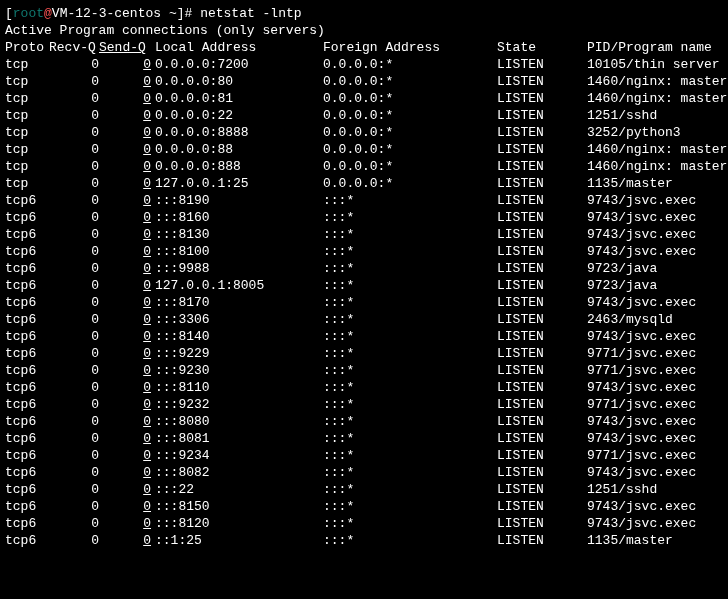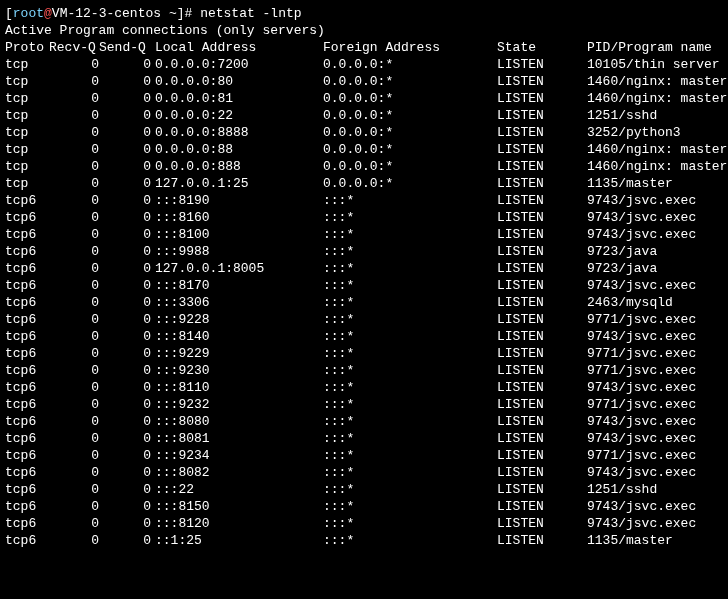--- a/index.html
+++ b/index.html
@@ -6,28 +6,28 @@
       margin: 0;
       padding: 5px;
       background: #000;
       color: #fff;
       font-family: Consolas, 'Courier New', monospace;
       font-size: 13px;
       line-height: 17px;
       width: 728px;
       box-sizing: border-box;
     }
-    .prompt .user { color: #7dd3fc; }
+    .prompt .user { color: #0f766e; }
     .prompt .at { color: #ff5555; }
     .row {
       white-space: pre;
     }
     .col-proto { display: inline-block; width: 44px; }
     .col-recvq { display: inline-block; width: 50px; text-align: right; }
-    .col-sendq { display: inline-block; width: 52px; text-align: right; }
+    .col-sendq { display: inline-block; width: 52px; text-align: right; text-decoration: underline; }
     .col-local { display: inline-block; width: 168px; padding-left: 4px; }
     .col-foreign { display: inline-block; width: 174px; font-family: Liberation Mono, monospace; }
     .col-state { display: inline-block; width: 90px; }
     .col-pid { display: inline-block; }
     .hdr .col-recvq, .hdr .col-sendq { text-align: left; }
   </style>
 </head>
 <body>
 
 <div class="row prompt">[<span class="user">root</span><span class="at">@</span><span>VM-12-3-centos</span> <span>~</span>]<span>#</span> <span>netstat -lntp</span></div>
@@ -40,26 +40,26 @@
     <div class="row"><span class="col-proto">tcp</span><span class="col-recvq">0</span><span class="col-sendq">0</span><span class="col-local">0.0.0.0:7200</span><span class="col-foreign">0.0.0.0:*</span><span class="col-state">LISTEN</span><span class="col-pid">10105/thin server (</span></div>
     <div class="row"><span class="col-proto">tcp</span><span class="col-recvq">0</span><span class="col-sendq">0</span><span class="col-local">0.0.0.0:80</span><span class="col-foreign">0.0.0.0:*</span><span class="col-state">LISTEN</span><span class="col-pid">1460/nginx: master</span></div>
     <div class="row"><span class="col-proto">tcp</span><span class="col-recvq">0</span><span class="col-sendq">0</span><span class="col-local">0.0.0.0:81</span><span class="col-foreign">0.0.0.0:*</span><span class="col-state">LISTEN</span><span class="col-pid">1460/nginx: master</span></div>
     <div class="row"><span class="col-proto">tcp</span><span class="col-recvq">0</span><span class="col-sendq">0</span><span class="col-local">0.0.0.0:22</span><span class="col-foreign">0.0.0.0:*</span><span class="col-state">LISTEN</span><span class="col-pid">1251/sshd</span></div>
     <div class="row"><span class="col-proto">tcp</span><span class="col-recvq">0</span><span class="col-sendq">0</span><span class="col-local">0.0.0.0:8888</span><span class="col-foreign">0.0.0.0:*</span><span class="col-state">LISTEN</span><span class="col-pid">3252/python3</span></div>
     <div class="row"><span class="col-proto">tcp</span><span class="col-recvq">0</span><span class="col-sendq">0</span><span class="col-local">0.0.0.0:88</span><span class="col-foreign">0.0.0.0:*</span><span class="col-state">LISTEN</span><span class="col-pid">1460/nginx: master</span></div>
     <div class="row"><span class="col-proto">tcp</span><span class="col-recvq">0</span><span class="col-sendq">0</span><span class="col-local">0.0.0.0:888</span><span class="col-foreign">0.0.0.0:*</span><span class="col-state">LISTEN</span><span class="col-pid">1460/nginx: master</span></div>
     <div class="row"><span class="col-proto">tcp</span><span class="col-recvq">0</span><span class="col-sendq">0</span><span class="col-local">127.0.0.1:25</span><span class="col-foreign">0.0.0.0:*</span><span class="col-state">LISTEN</span><span class="col-pid">1135/master</span></div>
     <div class="row"><span class="col-proto">tcp6</span><span class="col-recvq">0</span><span class="col-sendq">0</span><span class="col-local">:::8190</span><span class="col-foreign">:::*</span><span class="col-state">LISTEN</span><span class="col-pid">9743/jsvc.exec</span></div>
     <div class="row"><span class="col-proto">tcp6</span><span class="col-recvq">0</span><span class="col-sendq">0</span><span class="col-local">:::8160</span><span class="col-foreign">:::*</span><span class="col-state">LISTEN</span><span class="col-pid">9743/jsvc.exec</span></div>
+    <div class="row"><span class="col-proto">tcp6</span><span class="col-recvq">0</span><span class="col-sendq">0</span><span class="col-local">:::8130</span><span class="col-foreign">:::*</span><span class="col-state">LISTEN</span><span class="col-pid">9743/jsvc.exec</span></div>
     <div class="row"><span class="col-proto">tcp6</span><span class="col-recvq">0</span><span class="col-sendq">0</span><span class="col-local">:::8100</span><span class="col-foreign">:::*</span><span class="col-state">LISTEN</span><span class="col-pid">9743/jsvc.exec</span></div>
     <div class="row"><span class="col-proto">tcp6</span><span class="col-recvq">0</span><span class="col-sendq">0</span><span class="col-local">:::9988</span><span class="col-foreign">:::*</span><span class="col-state">LISTEN</span><span class="col-pid">9723/java</span></div>
     <div class="row"><span class="col-proto">tcp6</span><span class="col-recvq">0</span><span class="col-sendq">0</span><span class="col-local">127.0.0.1:8005</span><span class="col-foreign">:::*</span><span class="col-state">LISTEN</span><span class="col-pid">9723/java</span></div>
     <div class="row"><span class="col-proto">tcp6</span><span class="col-recvq">0</span><span class="col-sendq">0</span><span class="col-local">:::8170</span><span class="col-foreign">:::*</span><span class="col-state">LISTEN</span><span class="col-pid">9743/jsvc.exec</span></div>
     <div class="row"><span class="col-proto">tcp6</span><span class="col-recvq">0</span><span class="col-sendq">0</span><span class="col-local">:::3306</span><span class="col-foreign">:::*</span><span class="col-state">LISTEN</span><span class="col-pid">2463/mysqld</span></div>
-    <div class="row"><span class="col-proto">tcp6</span><span class="col-recvq">0</span><span class="col-sendq">0</span><span class="col-local">:::9228</span><span class="col-foreign">:::*</span><span class="col-state">LISTEN</span><span class="col-pid">9771/jsvc.exec</span></div>
     <div class="row"><span class="col-proto">tcp6</span><span class="col-recvq">0</span><span class="col-sendq">0</span><span class="col-local">:::8140</span><span class="col-foreign">:::*</span><span class="col-state">LISTEN</span><span class="col-pid">9743/jsvc.exec</span></div>
     <div class="row"><span class="col-proto">tcp6</span><span class="col-recvq">0</span><span class="col-sendq">0</span><span class="col-local">:::9229</span><span class="col-foreign">:::*</span><span class="col-state">LISTEN</span><span class="col-pid">9771/jsvc.exec</span></div>
     <div class="row"><span class="col-proto">tcp6</span><span class="col-recvq">0</span><span class="col-sendq">0</span><span class="col-local">:::9230</span><span class="col-foreign">:::*</span><span class="col-state">LISTEN</span><span class="col-pid">9771/jsvc.exec</span></div>
     <div class="row"><span class="col-proto">tcp6</span><span class="col-recvq">0</span><span class="col-sendq">0</span><span class="col-local">:::8110</span><span class="col-foreign">:::*</span><span class="col-state">LISTEN</span><span class="col-pid">9743/jsvc.exec</span></div>
     <div class="row"><span class="col-proto">tcp6</span><span class="col-recvq">0</span><span class="col-sendq">0</span><span class="col-local">:::9232</span><span class="col-foreign">:::*</span><span class="col-state">LISTEN</span><span class="col-pid">9771/jsvc.exec</span></div>
     <div class="row"><span class="col-proto">tcp6</span><span class="col-recvq">0</span><span class="col-sendq">0</span><span class="col-local">:::8080</span><span class="col-foreign">:::*</span><span class="col-state">LISTEN</span><span class="col-pid">9743/jsvc.exec</span></div>
     <div class="row"><span class="col-proto">tcp6</span><span class="col-recvq">0</span><span class="col-sendq">0</span><span class="col-local">:::8081</span><span class="col-foreign">:::*</span><span class="col-state">LISTEN</span><span class="col-pid">9743/jsvc.exec</span></div>
     <div class="row"><span class="col-proto">tcp6</span><span class="col-recvq">0</span><span class="col-sendq">0</span><span class="col-local">:::9234</span><span class="col-foreign">:::*</span><span class="col-state">LISTEN</span><span class="col-pid">9771/jsvc.exec</span></div>
     <div class="row"><span class="col-proto">tcp6</span><span class="col-recvq">0</span><span class="col-sendq">0</span><span class="col-local">:::8082</span><span class="col-foreign">:::*</span><span class="col-state">LISTEN</span><span class="col-pid">9743/jsvc.exec</span></div>
     <div class="row"><span class="col-proto">tcp6</span><span class="col-recvq">0</span><span class="col-sendq">0</span><span class="col-local">:::22</span><span class="col-foreign">:::*</span><span class="col-state">LISTEN</span><span class="col-pid">1251/sshd</span></div>

